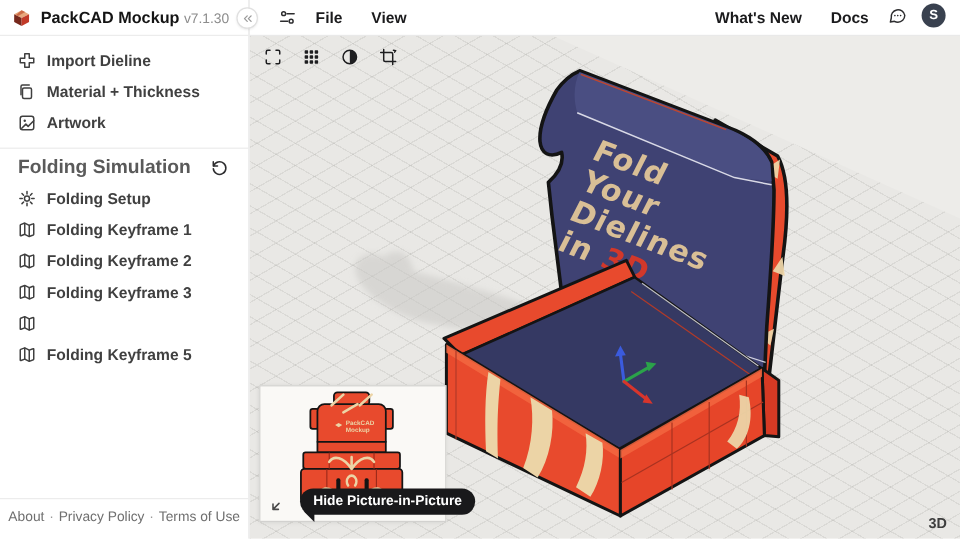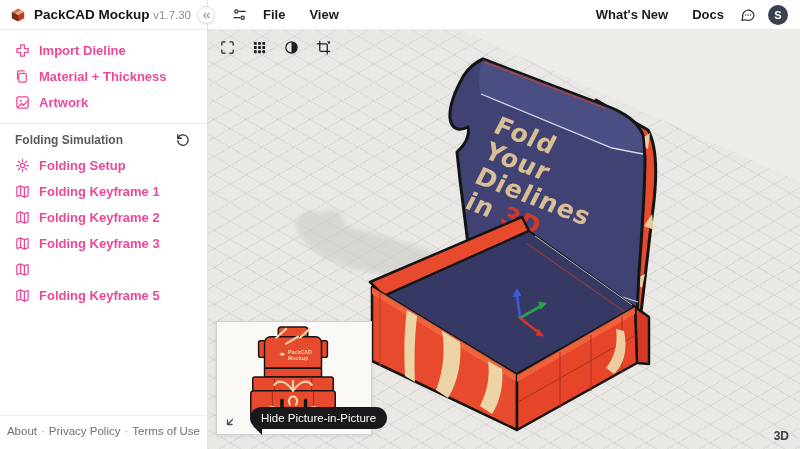--- a/index.html
+++ b/index.html
@@ -5,76 +5,76 @@
   * { margin:0; padding:0; box-sizing:border-box; }
   html,body { width:800px; height:449px; overflow:hidden; font-family:"Liberation Sans", sans-serif; background:#fff; }
   .app { display:flex; width:800px; height:449px; position:relative; }
 
   
   .sidebar { width:208px; min-width:208px; background:#fff; border-right:1px solid #e3e3e3; display:flex; flex-direction:column; position:relative; z-index:5; }
   .sidebar-header { height:30px; display:flex; align-items:center; gap:8px; padding:0 10px; border-bottom:1px solid #ececec; }
   .app-title { font-size:13.5px; font-weight:bold; color:#141414; white-space:nowrap; }
   .app-version { font-size:11.5px; color:#8c8c8c; font-weight:normal; }
   .nav { padding:7px 7px 0 7px; }
-  .nav-item { height:26px; display:flex; align-items:center; gap:9px; padding:0 8px; border-radius:6px; font-size:13px; font-weight:600; color:#ec4899; cursor:default; }
+  .nav-item { height:26px; display:flex; align-items:center; gap:9px; padding:0 8px; border-radius:6px; font-size:13px; font-weight:600; color:#404040; cursor:default; }
   .nav-item svg { flex:0 0 auto; }
   .section-sep { border-top:1px solid #ececec; margin:8px -7px 4px -7px; }
   .section-head { height:24px; display:flex; align-items:center; justify-content:space-between; padding:0 8px; }
-  .section-label { font-size:12px; font-weight:600; color:#5a5a5a; }
+  .section-label { font-size:16px; font-weight:600; color:#5a5a5a; }
   .icon-btn { background:none; border:none; display:flex; align-items:center; justify-content:center; color:#2d2d2f; cursor:pointer; padding:2px; }
   .add-btn { margin:8px 3px 0 3px; height:29px; display:flex; align-items:center; gap:9px; padding:0 10px; border:1px solid #d7d7d7; border-radius:15px; background:#fff; font-size:13px; font-weight:600; color:#1b1b1d; cursor:pointer; font-family:inherit; }
   .sidebar-footer { margin-top:auto; border-top:1px solid #ececec; padding:9px 6px 12px 6px; text-align:center; font-size:11.5px; color:#6f6f6f; }
   .sidebar-footer a { color:#6f6f6f; text-decoration:none; }
   .dot-sep { margin:0 4px; color:#9a9a9a; }
 
   
   .collapse-btn { position:absolute; left:197px; top:6px; width:18px; height:18px; border-radius:50%; background:#fff; border:1px solid #e0e0e0; box-shadow:0 1px 2px rgba(0,0,0,.08); display:flex; align-items:center; justify-content:center; color:#9a9a9a; z-index:20; cursor:pointer; }
 
   
   .main { flex:1; display:flex; flex-direction:column; position:relative; }
   .topbar { height:30px; background:#fff; border-bottom:1px solid #e9e9e9; display:flex; align-items:center; padding:0 12px 0 22px; gap:4px; }
   .menu-item { font-size:13px; font-weight:600; color:#1b1b1d; padding:4px 10px; border-radius:6px; cursor:pointer; }
-  .topbar-right { margin-left:auto; display:flex; align-items:center; gap:4px; }
+  .topbar-right { margin-left:auto; display:flex; align-items:flex-start; gap:4px; }
   .avatar { width:20px; height:20px; border-radius:50%; color:#fff; font-size:11px; font-weight:bold; display:flex; align-items:center; justify-content:center; margin-left:6px; cursor:pointer; }
 
   
   .canvas { position:relative; flex:1; overflow:hidden; background-color:#e9e8e5;
     background-image:
       repeating-linear-gradient(150deg, rgba(110,110,104,.12) 0 1px, transparent 1px 16px),
       repeating-linear-gradient(30deg,  rgba(110,110,104,.12) 0 1px, transparent 1px 16px);
   }
   .scene { position:absolute; inset:0; width:100%; height:100%; display:block; }
   .canvas-toolbar { position:absolute; top:8px; left:10px; display:flex; gap:13px; align-items:center; z-index:6; }
   .canvas-toolbar .icon-btn { color:#1e1e20; }
   .view-label { position:absolute; right:11px; bottom:6px; font-size:12px; font-weight:600; color:#3d3d3d; z-index:6; }
 
   
   .pip { position:absolute; left:8px; bottom:14px; width:156px; height:114px; background:#faf9f6; border:1px solid #d2d1cf; box-shadow:0 1px 4px rgba(0,0,0,.10); z-index:8; }
   .pip-svg { position:absolute; inset:0; width:100%; height:100%; }
   .pip-exit { position:absolute; left:7px; bottom:6px; color:#4a4a4a; cursor:pointer; z-index:2; background:none; border:none; padding:0; display:flex; }
-  .pip-tooltip { position:absolute; left:33px; bottom:5px; height:22px; display:flex; align-items:center; background:#19191b; color:#fff; font-size:11.5px; font-weight:400; padding:0 11px; border-radius:11px; white-space:nowrap; z-index:3;margin-top:48px; }
+  .pip-tooltip { position:absolute; left:33px; bottom:5px; height:22px; display:flex; align-items:center; background:#19191b; color:#fff; font-size:11.5px; font-weight:700; padding:0 11px; border-radius:11px; white-space:nowrap; z-index:3;margin-top:48px; }
   .pip-tooltip::before { content:""; position:absolute; left:3px; bottom:-6px; width:0; height:0;
     border-top:9px solid #19191b; border-left:9px solid transparent; }
 </style>
 </head>
 <body>
 
 <div class="app">
 
   <aside class="sidebar">
     <div class="sidebar-header">
       <svg width="16" height="16" viewBox="0 0 16 16">
         <polygon points="8,1.5 14.2,4.8 8,8.1 1.8,4.8" fill="#e8a87c"></polygon>
         <polygon points="1.8,4.8 8,8.1 8,14.6 1.8,11.3" fill="#76281c"></polygon>
         <polygon points="14.2,4.8 8,8.1 8,14.6 14.2,11.3" fill="#c23a28"></polygon>
         <polygon points="8,1.5 11,3.1 5,6.3 3.4,5.6" fill="#c0502f" opacity=".7"></polygon>
       </svg>
       <div class="app-title">
         <span>PackCAD Mockup</span>
-        <span class="app-version">v1.7.30</span>
+        <span class="app-version">v7.1.30</span>
       </div>
     </div>
 
     <nav class="nav">
       <div class="nav-item">
         <svg width="15" height="15" viewBox="0 0 24 24" fill="none" stroke="currentColor" stroke-width="2" stroke-linejoin="round">
           <path d="M9 3h6v6h6v6h-6v6H9v-6H3V9h6z"></path>
         </svg>
         <span>Import Dieline</span>
       </div>

